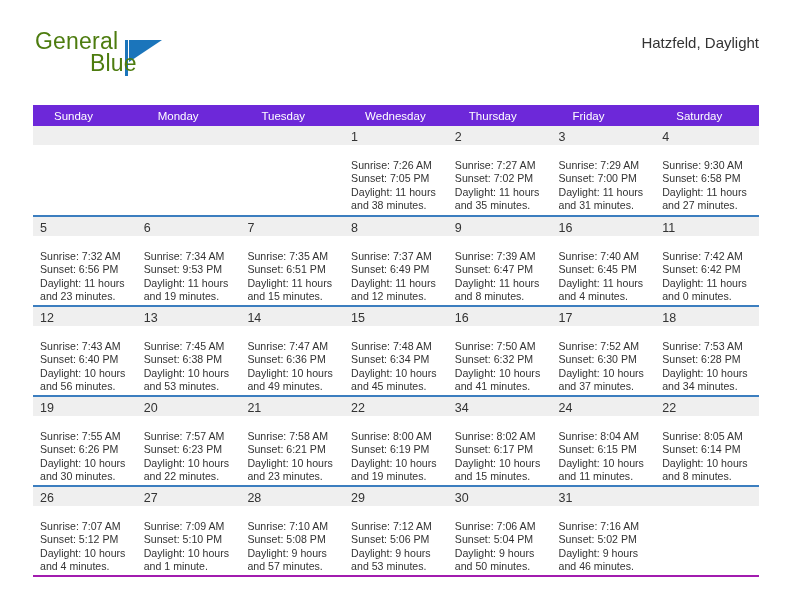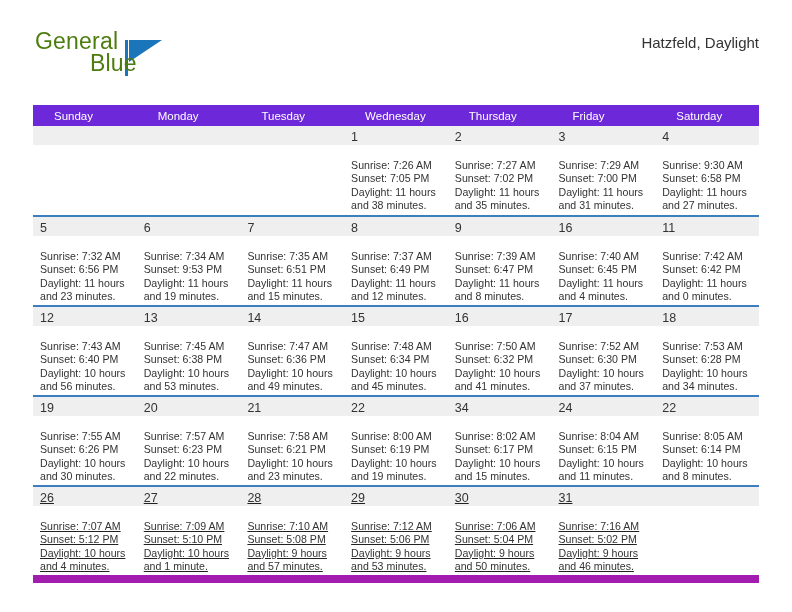--- a/index.html
+++ b/index.html
@@ -119,22 +119,21 @@
     height: 90px;
   }
   .week-row td {
     vertical-align: top;
     padding: 0;
     border: none;
     border-bottom: 2px solid #3c7ebf;
     background: #ffffff;
   }
   .week-row.last td {
-    border-bottom: 8px solid #a21caf;
-    text-decoration: underline;
+    border-bottom: 2px solid #a21caf;
   }
 
   .cell {
     position: relative;
     height: 88px;
     box-sizing: border-box;
   }
   .daynum-band {
     background: #efefef;
     height: 19px;

